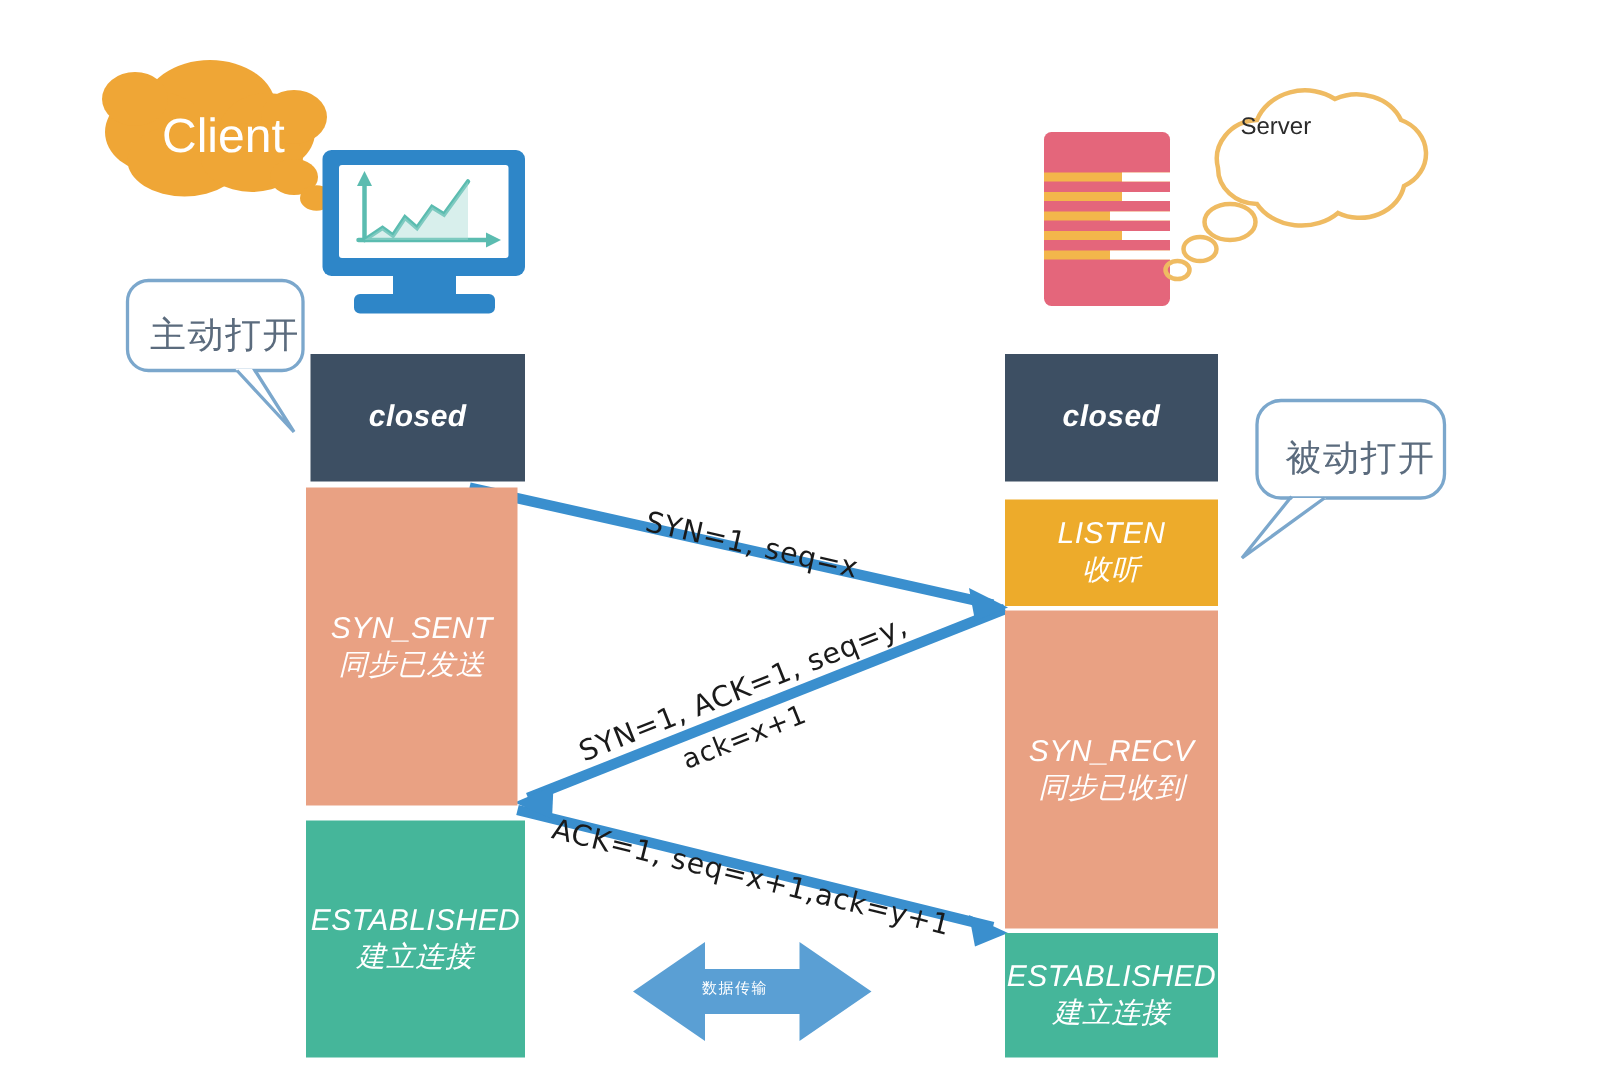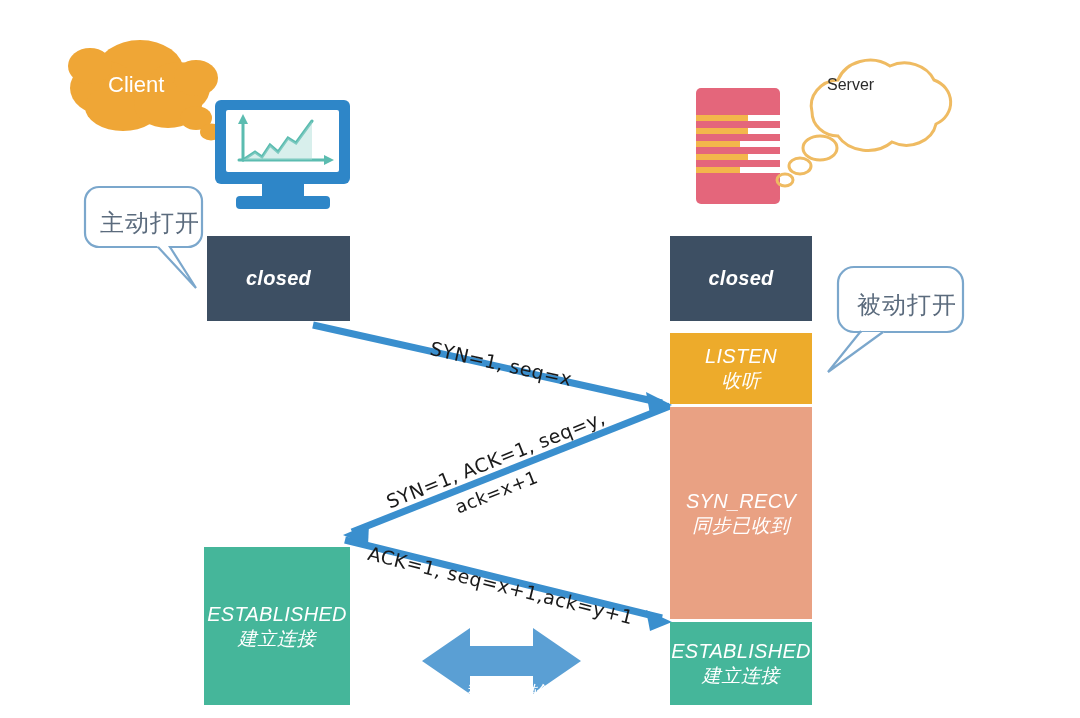--- a/index.html
+++ b/index.html
@@ -64,24 +64,23 @@
     font-size: 19px;
     white-space: nowrap;
     font-family: "DejaVu Sans", sans-serif;
     letter-spacing: 0.5px;
   }
   .arrow-label.small { font-size: 18px; }
 
   .data-label {
     position: absolute;
     color: #ffffff;
-    font-size: 20px;
+    font-size: 10px;
     letter-spacing: 1px;
     white-space: nowrap;
-    margin-top: 28px;
   }
 
   svg.layer {
     position: absolute;
     left: 0;
     top: 0;
     width: 1080px;
     height: 718px;
     overflow: visible;
   }
@@ -181,32 +180,36 @@
       <polygon points="672,405 646,392 650,414"></polygon>
       <polygon points="343,535 369,524 368,546"></polygon>
       <polygon points="672,622 646,610 650,631"></polygon>
     </g>
 
     <g>
       <polygon fill="#5a9fd4" points="422,661 470,628 470,646 533,646 533,628 581,661 533,694 533,676 470,676 470,694"></polygon>
     </g>
   </svg>
 
-  <div class="cloud-label" style="left:108px; top:72px; color:#ffffff; font-size:22px;">Client</div>
+  <div class="cloud-label" style="left:108px; top:72px; color:#ffffff; font-size:32px;">Client</div>
 
   <div class="cloud-label" style="left:827px; top:76px; color:#2b2b2b; font-size:16px;">Server</div>
 
   <div class="bubble-text" style="left:100px; top:207px;">主动打开</div>
 
   <div class="bubble-text" style="left:857px; top:289px;text-align:right;">被动打开</div>
 
   <div class="state-box closed" style="left:207px; top:236px; width:143px; height:85px; background:#3d4f63;">
     <div class="en">closed</div>
   </div>
 
+  <div class="state-box" style="left:204px; top:325px; width:141px; height:212px; background:#e9a183;">
+    <div class="en">SYN_SENT</div>
+    <div class="zh">同步已发送</div>
+  </div>
 
   <div class="state-box" style="left:204px; top:547px; width:146px; height:158px; background:#45b69a;">
     <div class="en">ESTABLISHED</div>
     <div class="zh">建立连接</div>
   </div>
 
   <div class="state-box closed" style="left:670px; top:236px; width:142px; height:85px; background:#3d4f63;">
     <div class="en">closed</div>
   </div>
 

